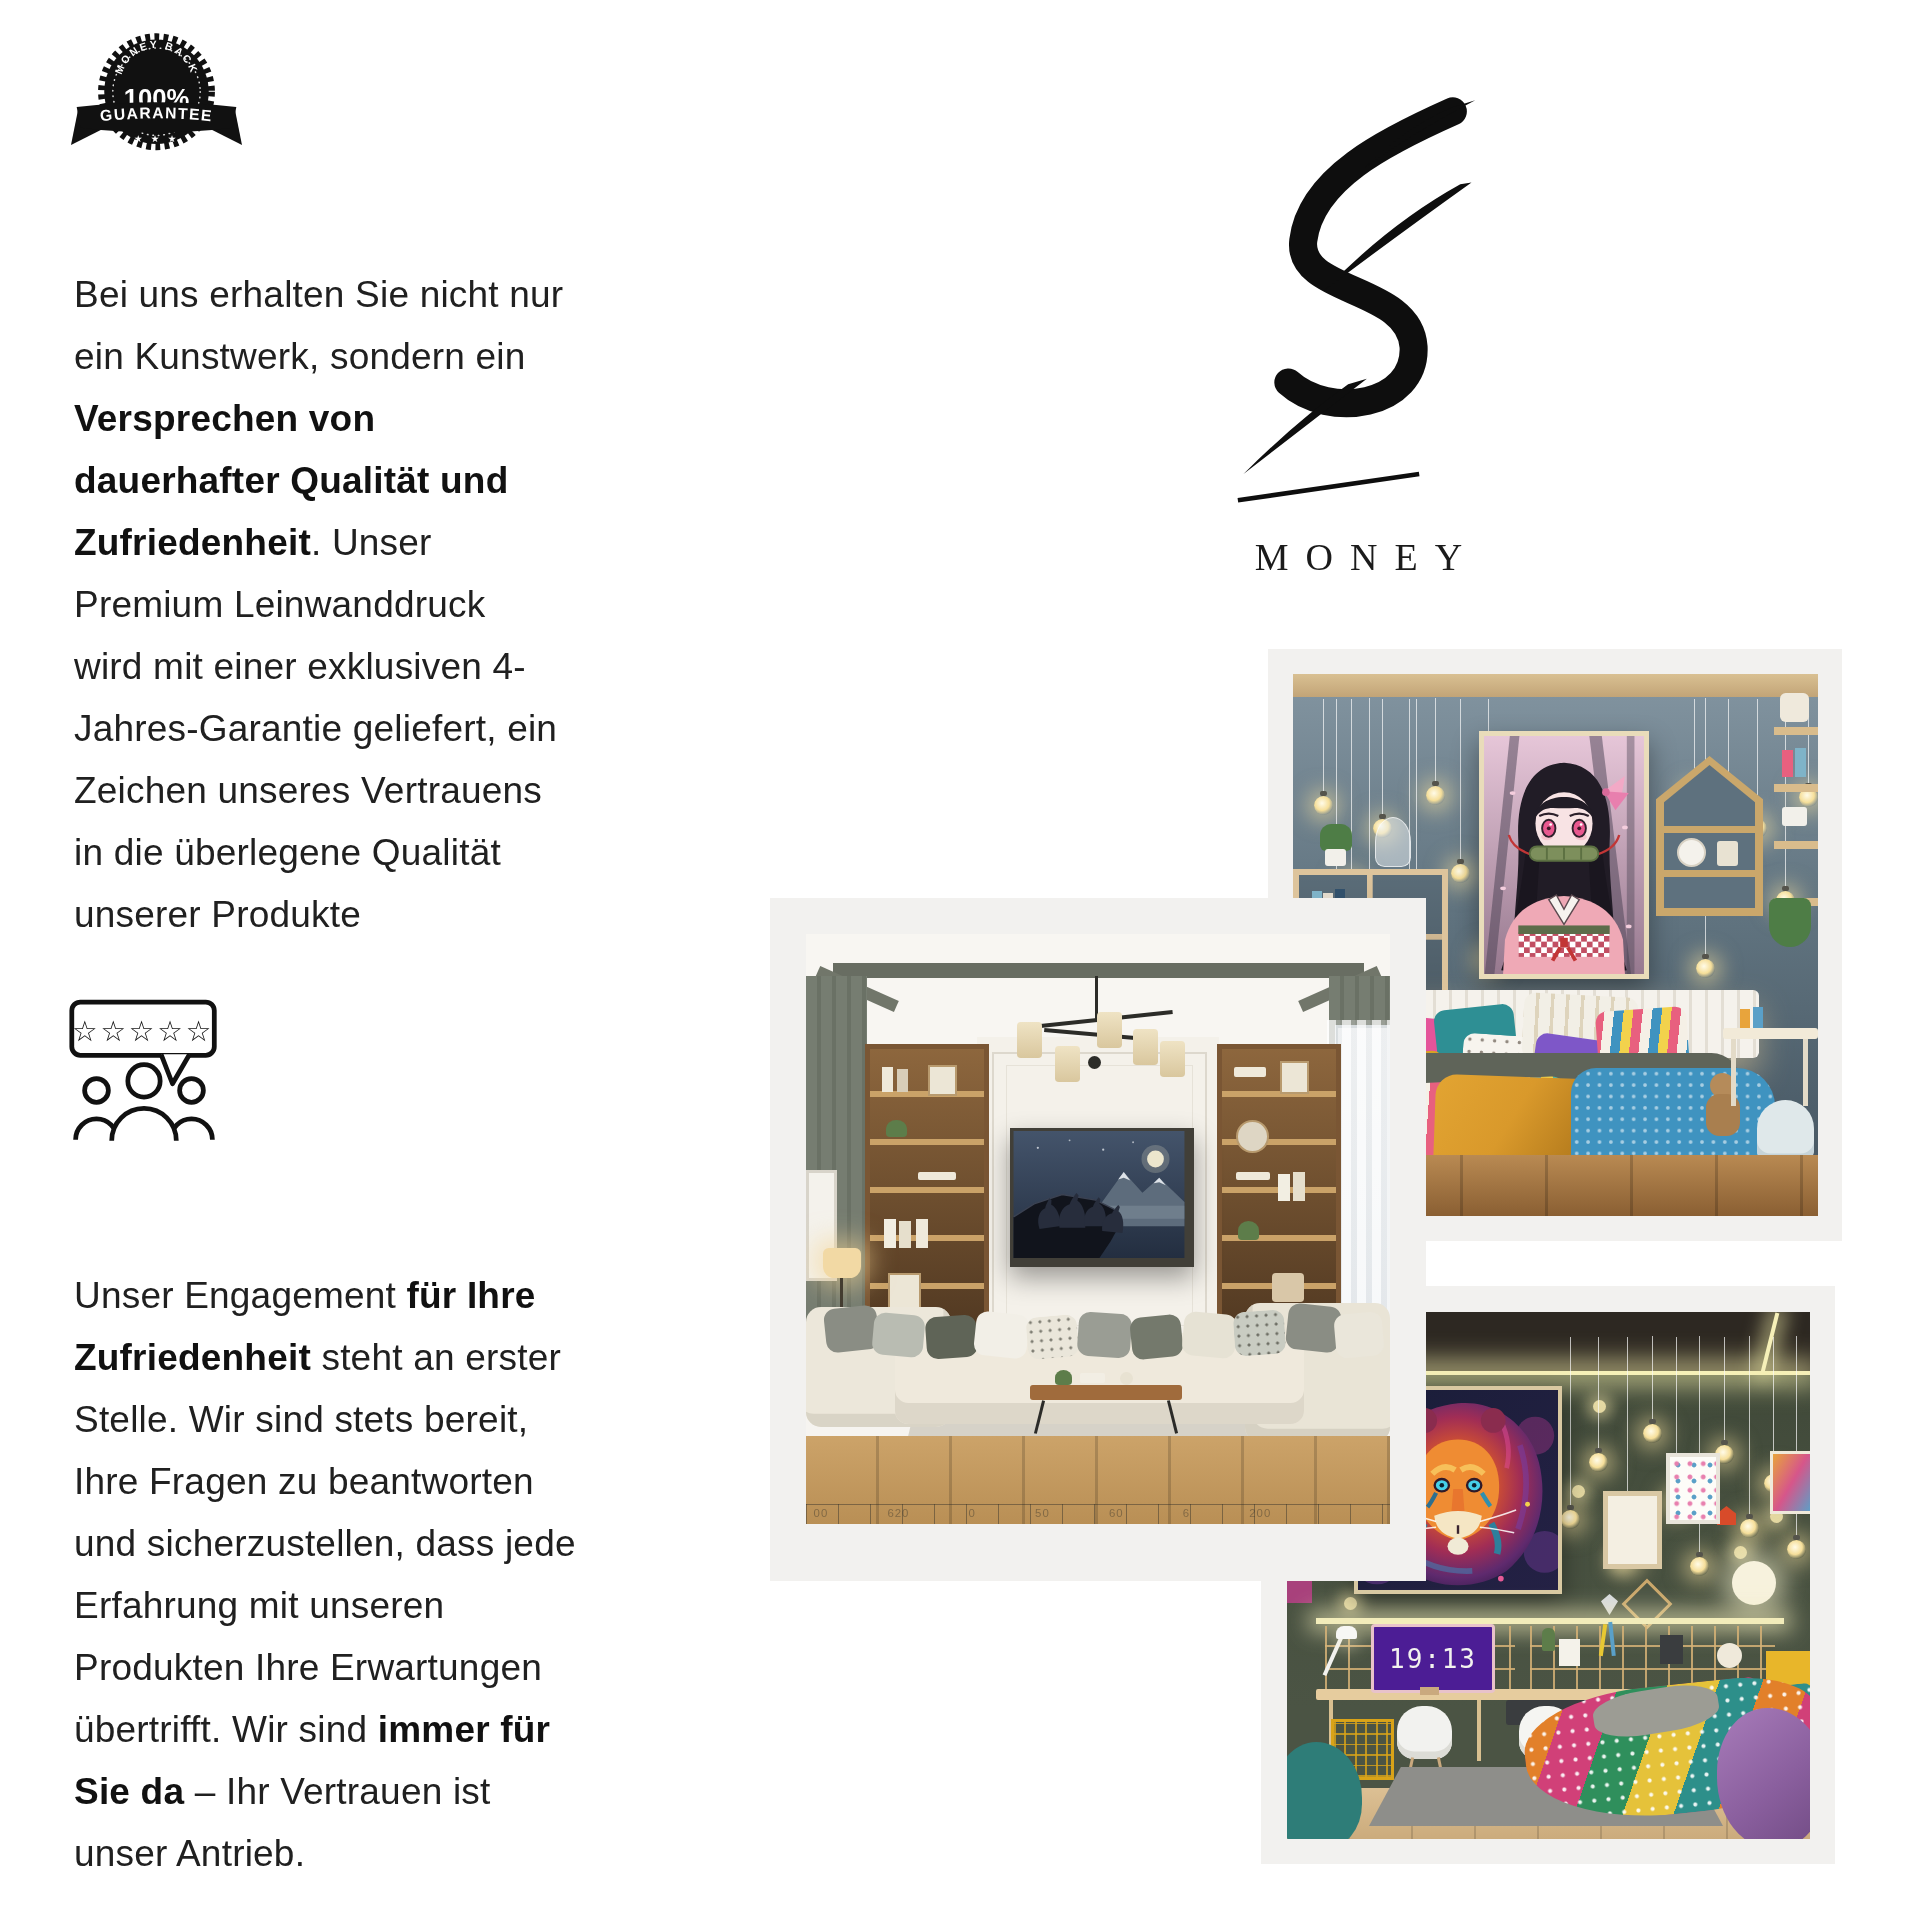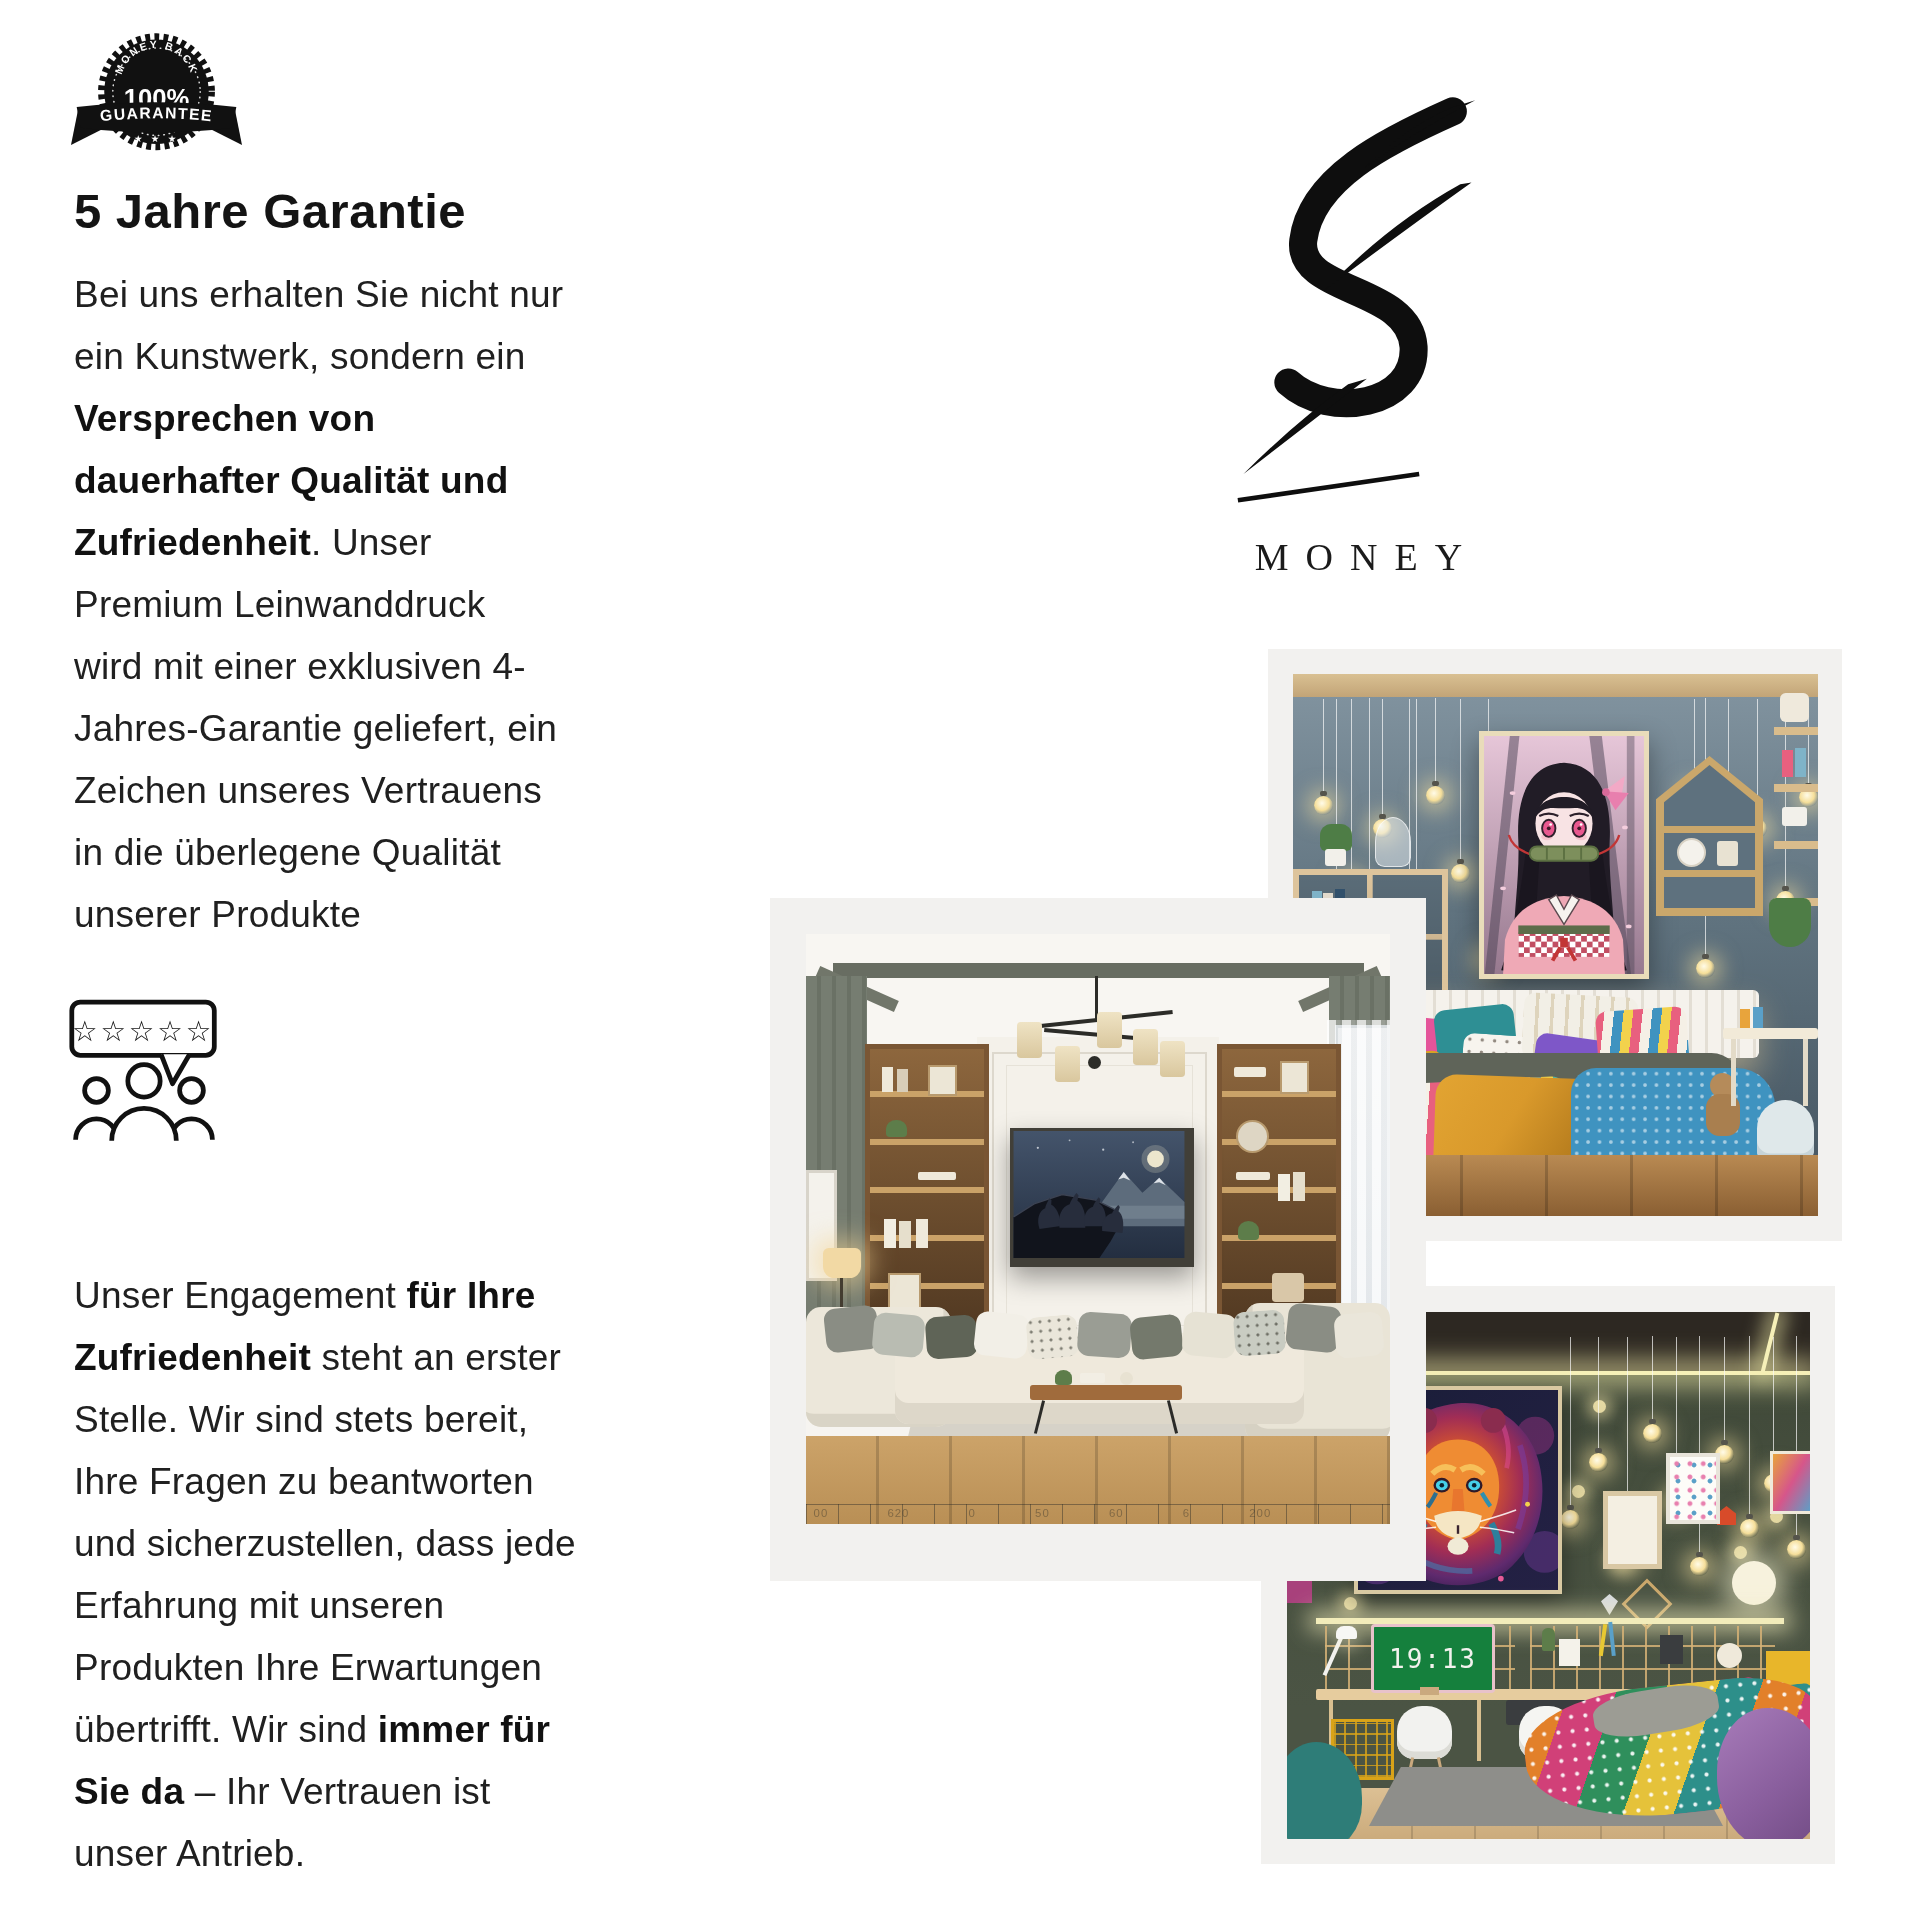--- a/index.html
+++ b/index.html
@@ -45,21 +45,20 @@
     <text x="90" y="82" text-anchor="middle" font-size="27" font-weight="bold" fill="#fff">100%</text>
     <polygon points="8,82 0,122 36,104" fill="#111"></polygon>
     <polygon points="172,82 180,122 144,104" fill="#111"></polygon>
     <path d="M6,82 Q90,72 174,82 L170,104 Q90,114 10,104 Z" fill="#111"></path>
     <text font-size="16.5" font-weight="bold" letter-spacing="1.5" fill="#fff" text-anchor="middle">
       <textPath href="#band-arc" startOffset="50%">GUARANTEE</textPath>
     </text>
     <text x="90" y="119" text-anchor="middle" font-size="10" fill="#fff" letter-spacing="3">★ ★ ★</text>
   </svg>
 
-  <h1 class="abs" style="left:74px;top:183px;">5 Jahre Garantie</h1>
 
   <div class="abs body-text" style="left:74px;top:264px;width:609px;"><span>Bei uns erhalten Sie nicht nur
 ein Kunstwerk, sondern ein </span><span class="b">Versprechen von
 dauerhafter Qualität und
 Zufriedenheit</span><span>. Unser
 Premium Leinwanddruck
 wird mit einer exklusiven 4-
 Jahres-Garantie geliefert, ein
 Zeichen unseres Vertrauens
 in die überlegene Qualität
@@ -463,21 +462,21 @@
       <span class="abs" style="left:430px;top:331px;width:25px;height:25px;border-radius:50%;background:#efe9da;"></span>
       <span class="abs" style="left:255px;top:316px;width:13.3px;height:23px;background:#5d7d4a;border-radius:5.7px 5.7px 1.9px 1.9px;"></span>
       <span class="abs" style="left:314px;top:312px;width:3.8px;height:32px;background:#e8c832;transform:rotate(8deg);"></span>
       <span class="abs" style="left:323px;top:310px;width:3.8px;height:34px;background:#5aa0c8;transform:rotate(-6deg);"></span>
 
       <div class="abs" style="left:28.5px;top:377px;width:380px;height:11.4px;background:#e6cc9e;border-radius:1.9px;"></div>
       <span class="abs" style="left:42px;top:388px;width:3.8px;height:61px;background:#d9c090;"></span>
       <span class="abs" style="left:190px;top:388px;width:3.8px;height:61px;background:#d9c090;"></span>
       <span class="abs" style="left:394px;top:388px;width:3.8px;height:61px;background:#d9c090;"></span>
       <div class="abs" style="left:219px;top:388px;width:143px;height:25px;background:#3a3d3f;border-radius:2.9px;"></div>
-      <div class="abs" style="left:84px;top:312px;width:118px;height:63px;background:#15803d;border:3.8px solid #e8c2ca;border-radius:3.8px;display:flex;align-items:center;justify-content:center;color:#f2f2ee;font-size:26px;letter-spacing:1.9px;font-family:'DejaVu Sans Mono',monospace;">
+      <div class="abs" style="left:84px;top:312px;width:118px;height:63px;background:#4c1d95;border:3.8px solid #e8c2ca;border-radius:3.8px;display:flex;align-items:center;justify-content:center;color:#f2f2ee;font-size:26px;letter-spacing:1.9px;font-family:'DejaVu Sans Mono',monospace;">
         <span>19:13</span>
       </div>
       <span class="abs" style="left:133px;top:375px;width:19px;height:7.6px;background:#caa97e;"></span>
       <span class="abs" style="left:44px;top:323px;width:3.8px;height:42px;background:#f2f2ef;transform:rotate(24deg);"></span>
       <span class="abs" style="left:49px;top:314px;width:21px;height:13.3px;background:#f7f7f4;border-radius:7.6px 7.6px 1.9px 1.9px;box-shadow:0 7.6px 17px rgba(247,238,200,.65);"></span>
 
       <div class="abs" style="left:110px;top:394px;width:55px;height:53px;background:#f2f2ef;border-radius:25px 25px 17px 17px;box-shadow:inset 0 -7.6px 0 #dcdcd6;"></div>
       <span class="abs" style="left:120px;top:445px;width:2.9px;height:40px;background:#caa97e;transform:rotate(12deg);"></span>
       <span class="abs" style="left:154px;top:445px;width:2.9px;height:40px;background:#caa97e;transform:rotate(-12deg);"></span>
       <div class="abs" style="left:232px;top:394px;width:55px;height:53px;background:#f5f5f2;border-radius:25px 25px 17px 17px;box-shadow:inset 0 -7.6px 0 #dfdfd9;"></div>

